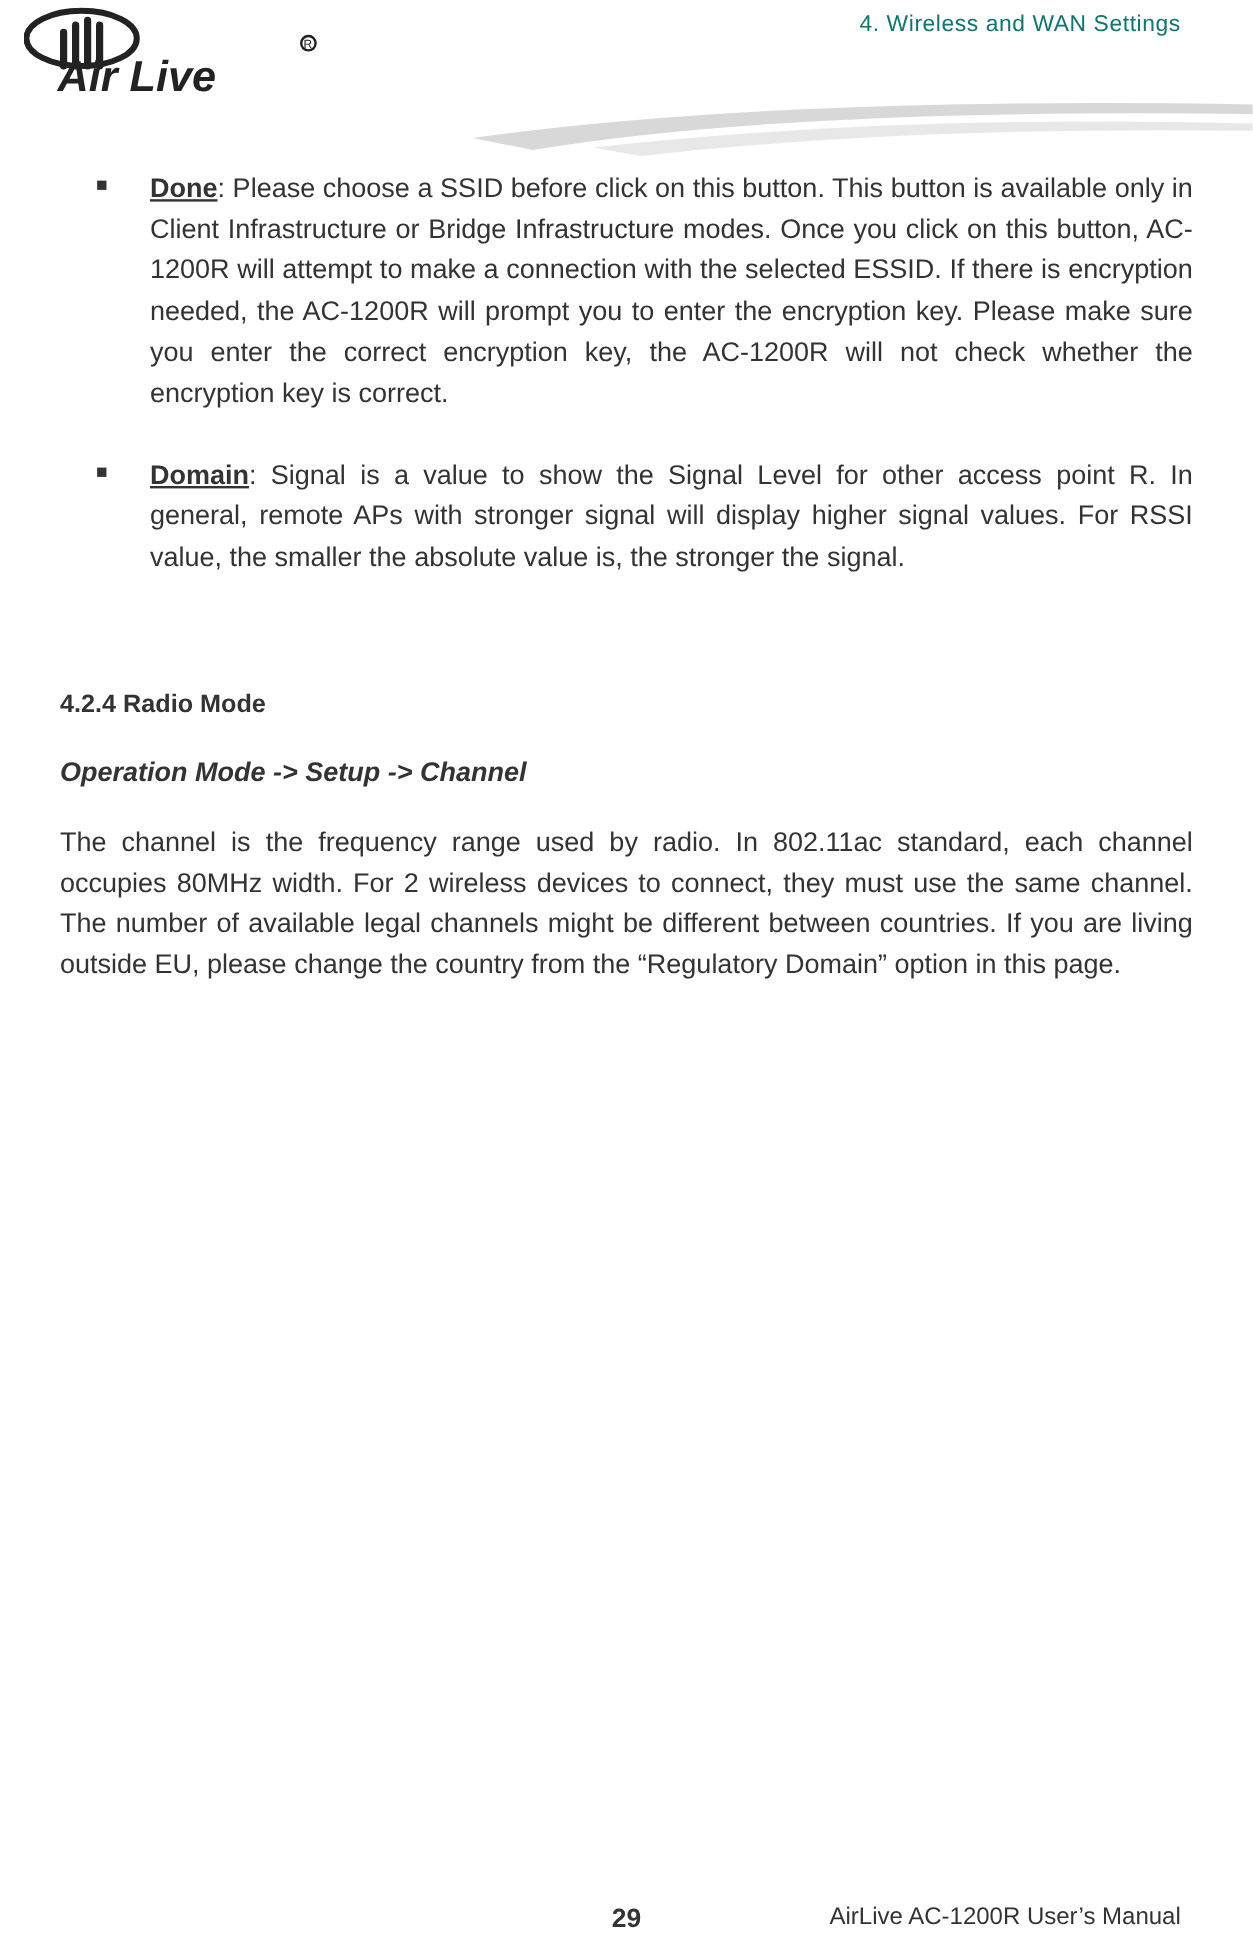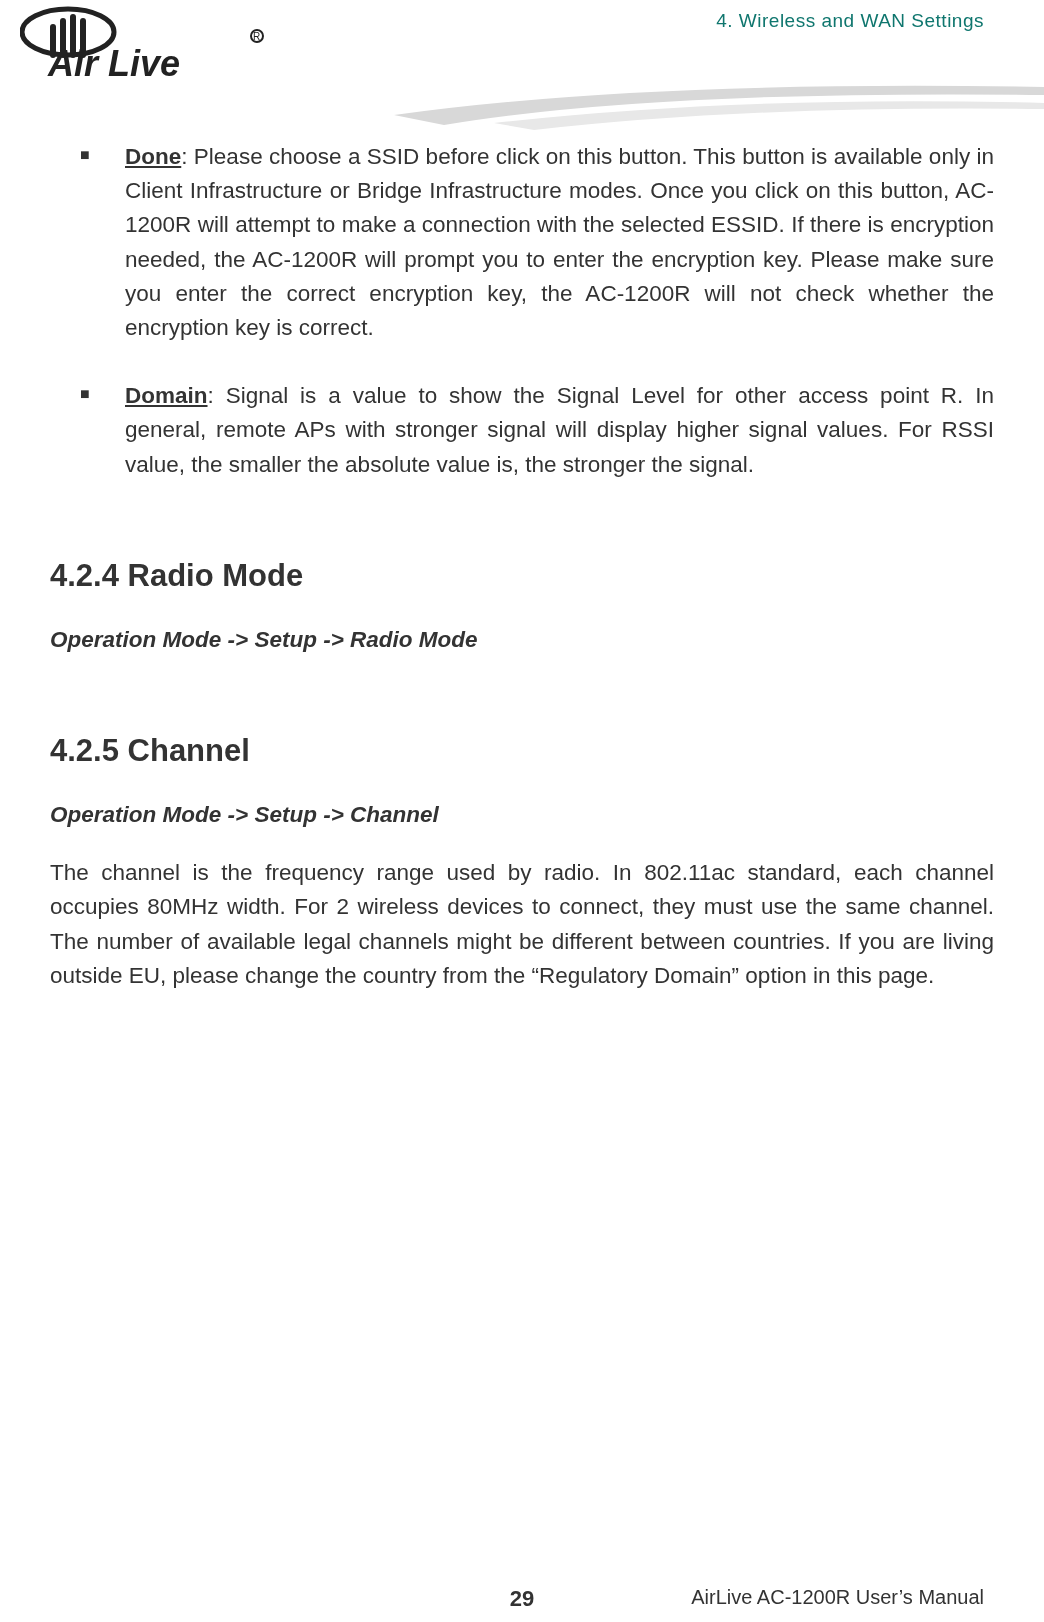--- a/index.html
+++ b/index.html
@@ -70,23 +70,23 @@
       left: 0;
       top: 3px;
       font-size: 16px;
       color: #333;
     }
     .term {
       font-weight: bold;
       text-decoration: underline;
     }
     .section-heading {
-      font-size: 31px;
+      font-size: 21px;
       font-weight: bold;
-      margin-top: 70px;
+      margin-top: 89px;
       margin-bottom: 24px;
     }
     .breadcrumb {
       font-size: 22.5px;
       font-weight: bold;
       font-style: italic;
       margin-bottom: 24px;
     }
     .para {
       margin-bottom: 24px;
@@ -144,23 +144,21 @@
   <ul class="bullets">
     <li>
       <span class="term">Done</span><span>: Please choose a SSID before click on this button. This button is available only in Client Infrastructure or Bridge Infrastructure modes. Once you click on this button, AC-1200R will attempt to make a connection with the selected ESSID. If there is encryption needed, the AC-1200R will prompt you to enter the encryption key. Please make sure you enter the correct encryption key, the AC-1200R will not check whether the encryption key is correct.</span>
     </li>
     <li>
       <span class="term">Domain</span><span>: Signal is a value to show the Signal Level for other access point R. In general, remote APs with stronger signal will display higher signal values. For RSSI value, the smaller the absolute value is, the stronger the signal.</span>
     </li>
   </ul>
 
   <div class="section-heading">4.2.4 Radio Mode</div>
-  <div class="breadcrumb">Operation Mode -&gt; Setup -&gt; Radio Mode</div>
 
-  <div class="section-heading">4.2.5 Channel</div>
   <div class="breadcrumb">Operation Mode -&gt; Setup -&gt; Channel</div>
   <div class="para">The channel is the frequency range used by radio. In 802.11ac standard, each channel occupies 80MHz width.   For 2 wireless devices to connect, they must use the same channel. The number of available legal channels might be different between countries. If you are living outside EU, please change the country from the “Regulatory Domain” option in this page.</div>
 </div>
 
 <div class="footer">
   <span class="page-number">29</span>
   <span class="manual-name">AirLive AC-1200R User’s Manual</span>
 </div>
 
 </body></html>

